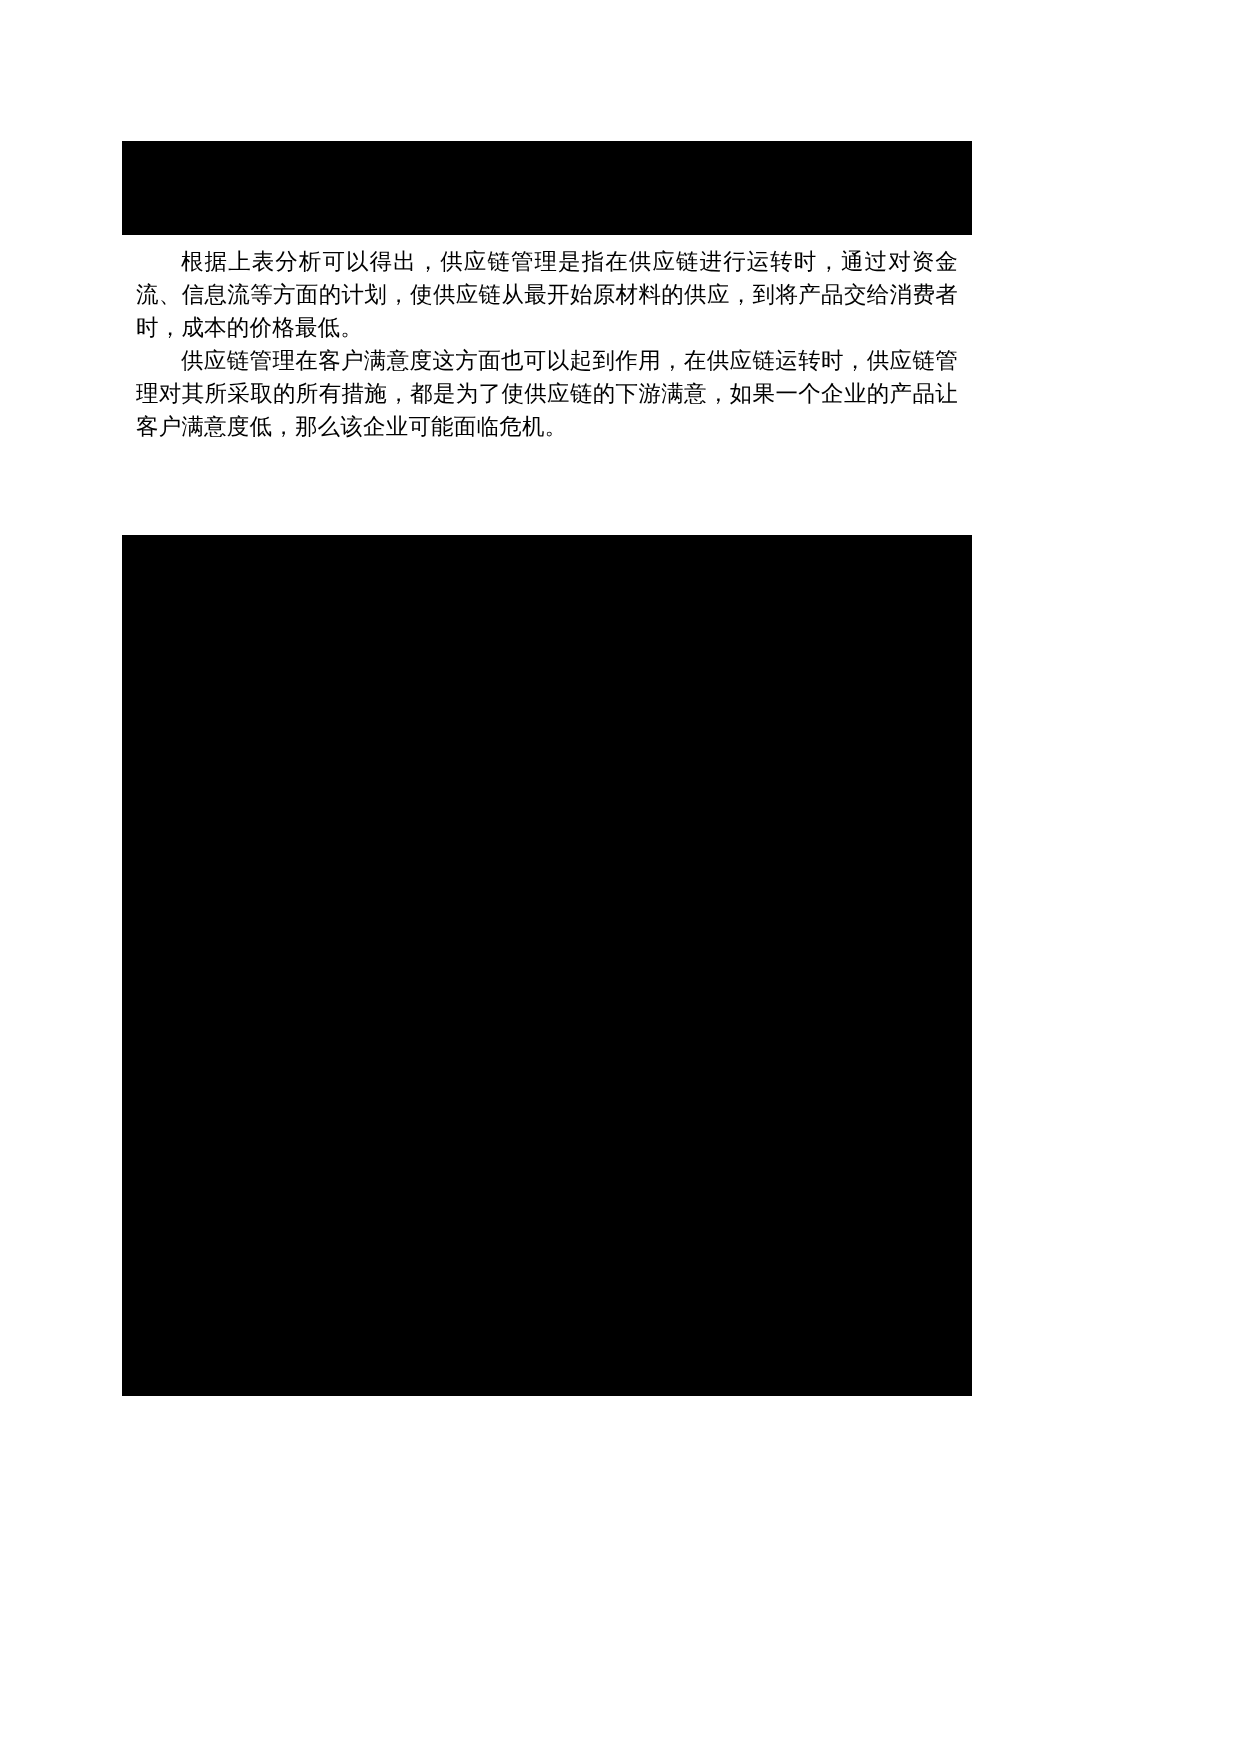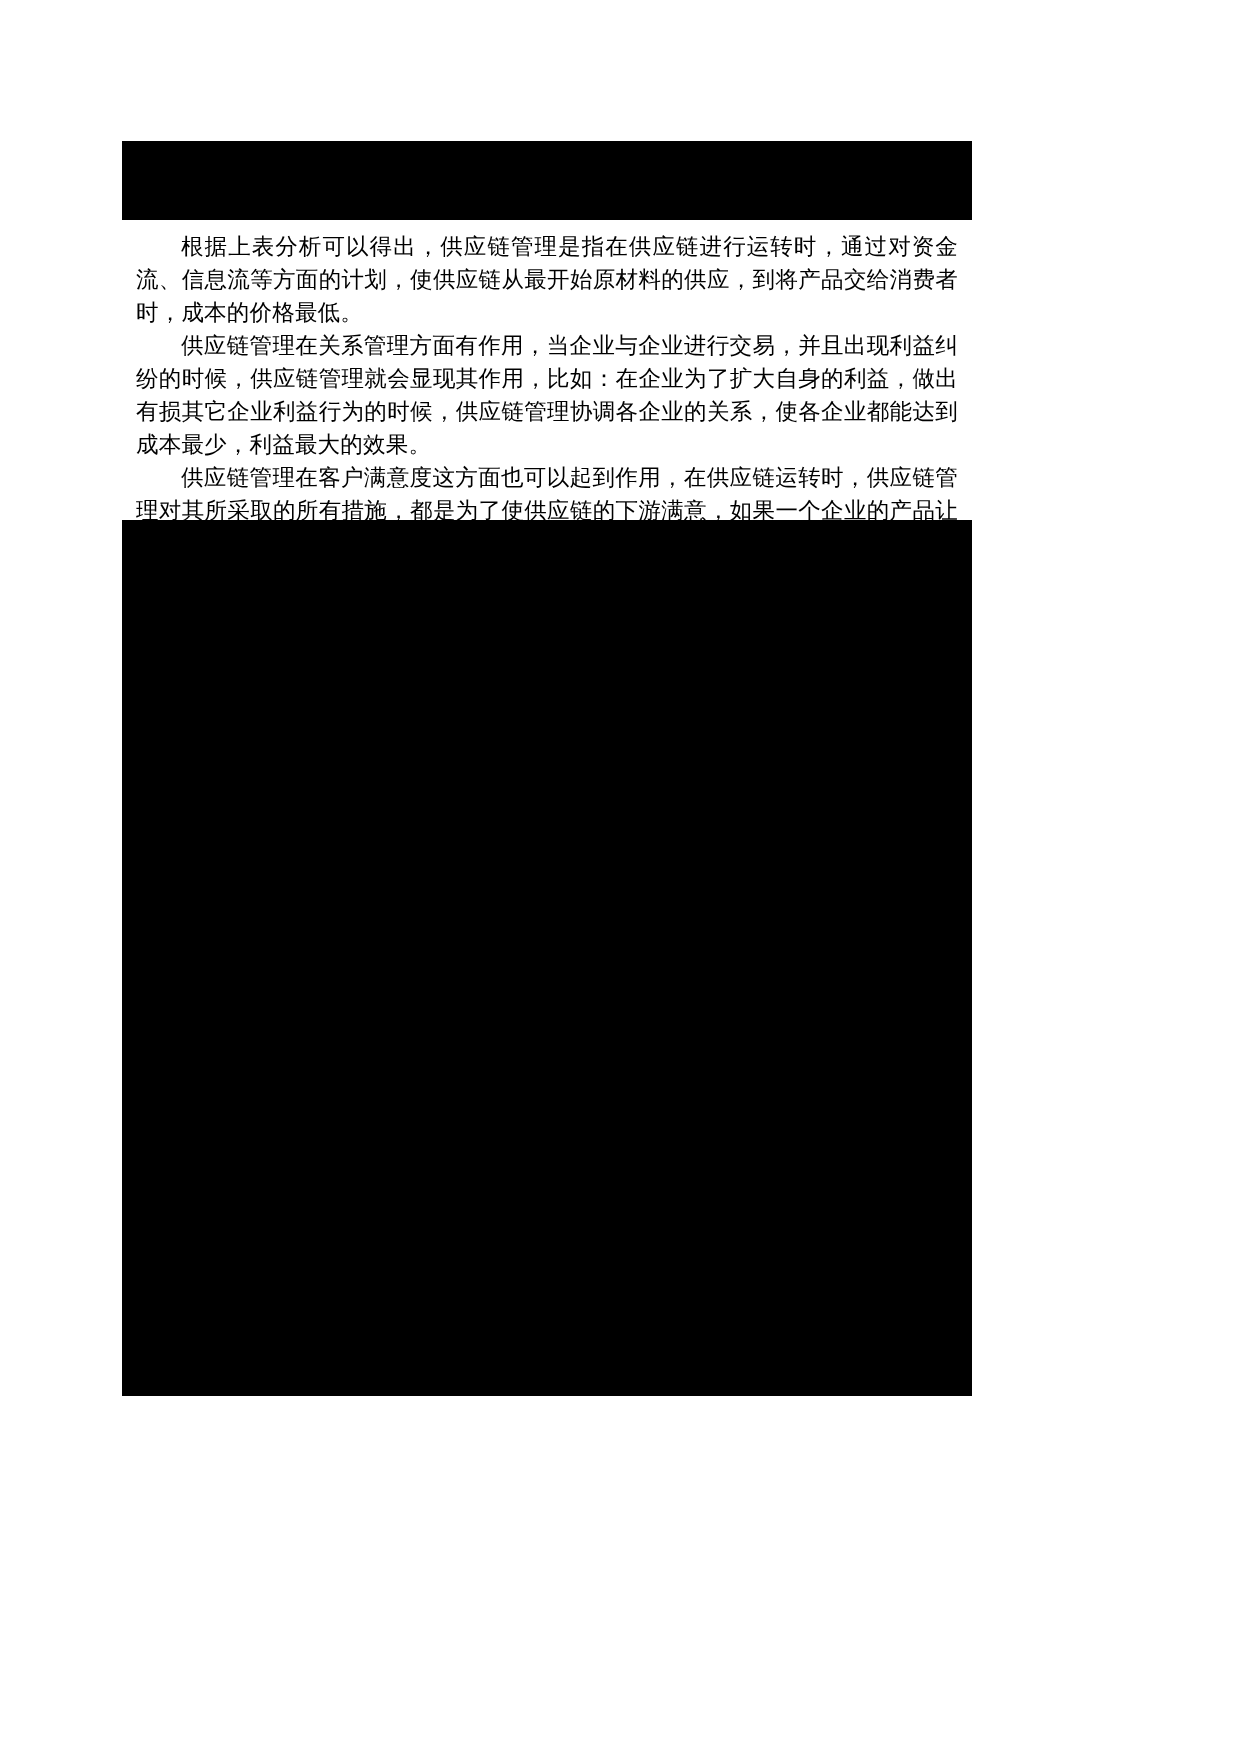--- a/index.html
+++ b/index.html
@@ -27,21 +27,21 @@
     position: absolute;
     left: 122px;
     top: 141px;
     width: 850px;
     height: 1255px;
     background: #000000;
   }
   .text-panel {
     position: absolute;
     left: 122px;
-    top: 220px;
+    top: 235px;
     width: 850px;
     height: 300px;
     background: #ffffff;
     box-sizing: border-box;
     padding: 10px 14px 8px 14px;
   }
   .para {
     margin: 0;
     font-size: 22.5px;
     line-height: 33px;
@@ -58,17 +58,16 @@
 </style>
 </head>
 <body>
 
 <div class="page">
 
   <div class="black-region"></div>
 
   <div class="text-panel">
     <p class="para">根据上表分析可以得出，供应链管理是指在供应链进行运转时，通过对资金流、信息流等方面的计划，使供应链从最开始原材料的供应，到将产品交给消费者时，成本的价格最低。</p>
-    <p class="para">供应链管理在关系管理方面有作用，当企业与企业进行交易，并且出现利益纠纷的时候，供应链管理就会显现其作用，比如：在企业为了扩大自身的利益，做出有损其它企业利益行为的时候，供应链管理协调各企业的关系，使各企业都能达到成本最少，利益最大的效果。</p>
     <p class="para">供应链管理在客户满意度这方面也可以起到作用，在供应链运转时，供应链管理对其所采取的所有措施，都是为了使供应链的下游满意，如果一个企业的产品让客户满意度低，那么该企业可能面临危机。</p>
   </div>
 
 </div>
 
 </body></html>

